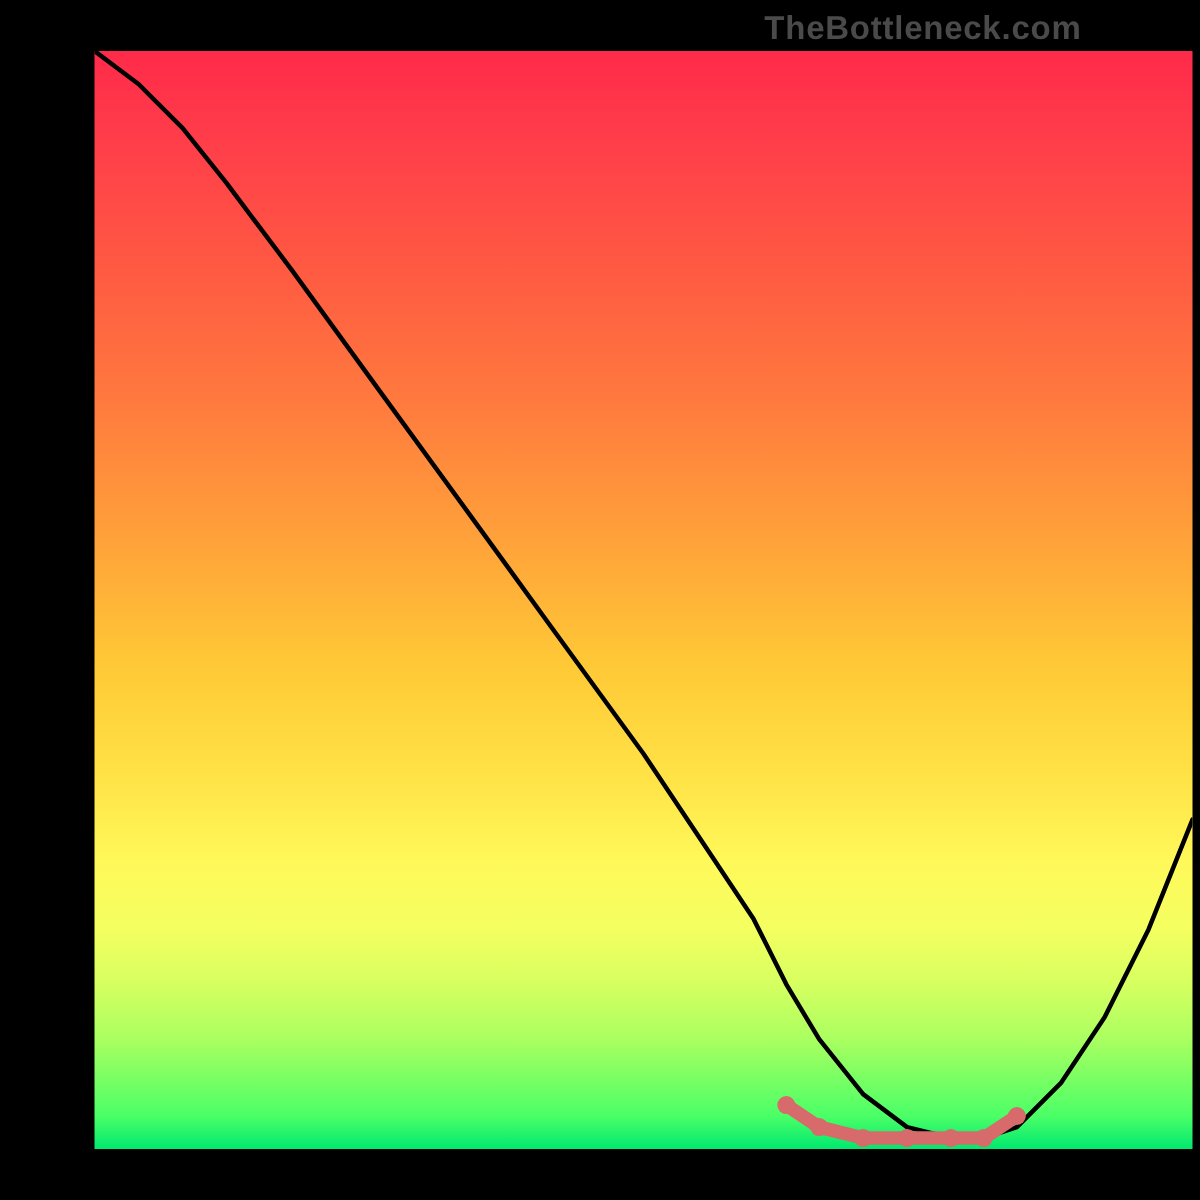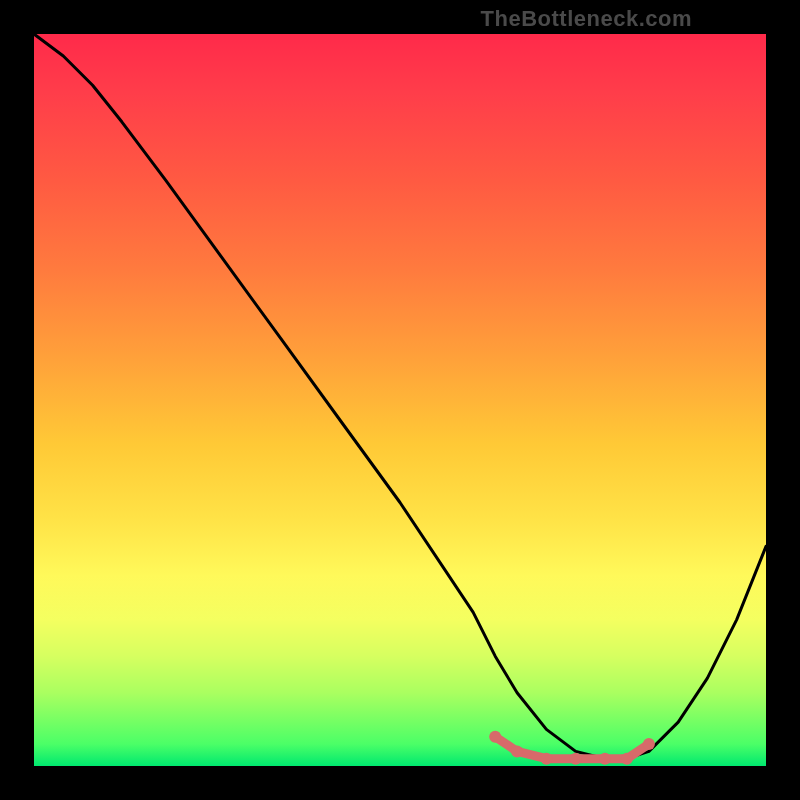--- a/index.html
+++ b/index.html
@@ -9,20 +9,21 @@
     height: 800px;
     background: #000;
     overflow: hidden;
     font-family: Arial, Helvetica, sans-serif;
   }
   .frame {
     position: relative;
     width: 704px;
     height: 800px;
     background: #000;
+    margin-left: 29px;
   }
   .plot {
     position: absolute;
     left: 34px;
     top: 34px;
     width: 732px;
     height: 732px;
     background: linear-gradient(
       to bottom,
       #ff2a4a 0%,

